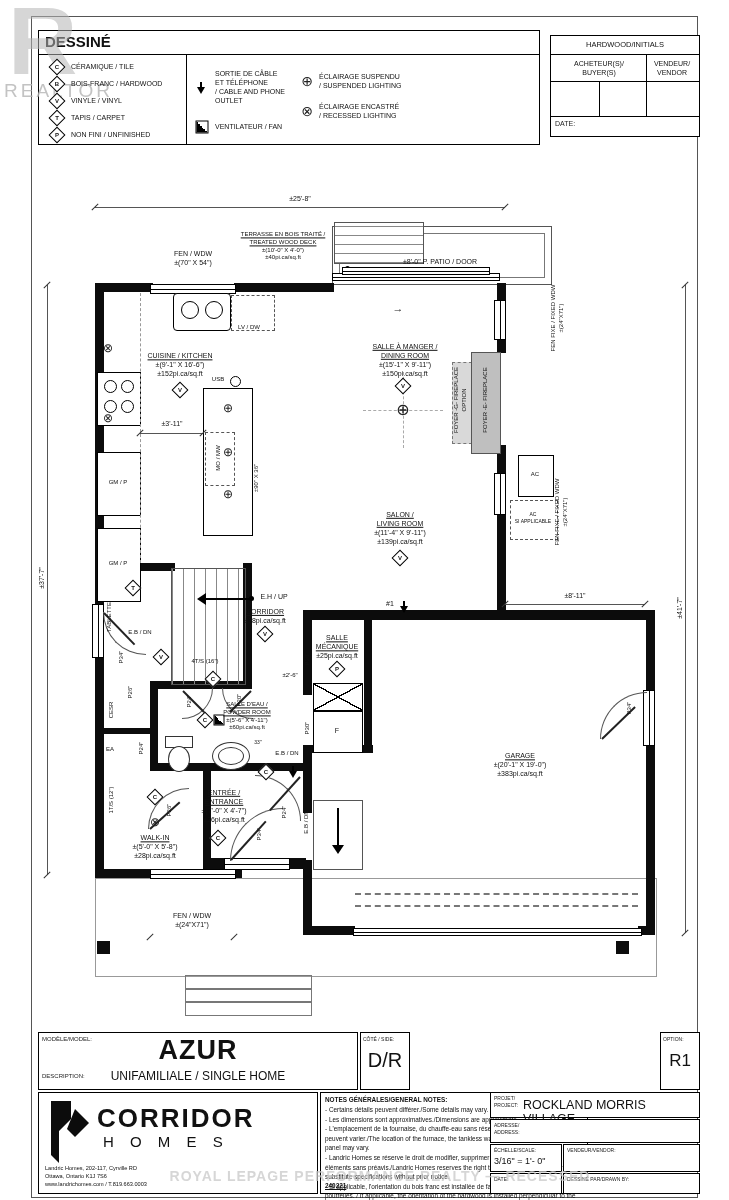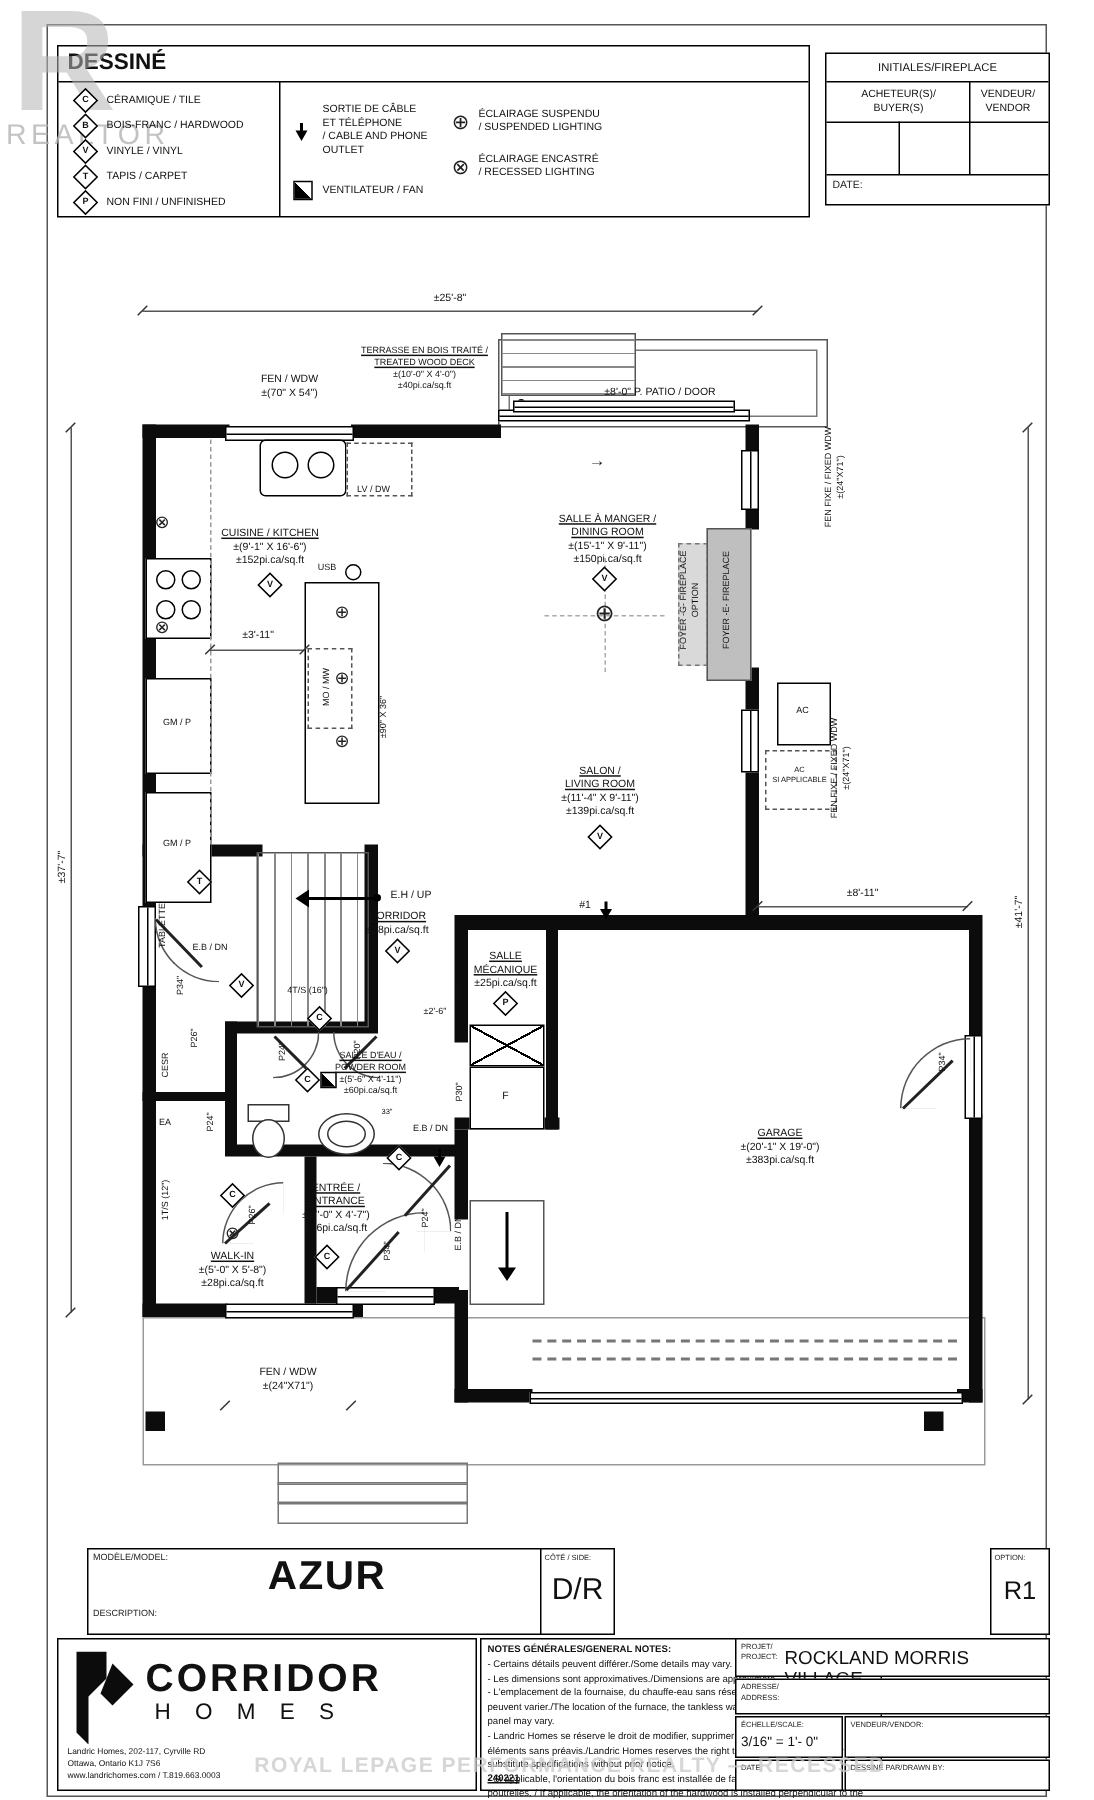--- a/index.html
+++ b/index.html
@@ -108,21 +108,21 @@
       <div>/ SUSPENDED LIGHTING</div>
     </div>
     <div class="sym" style="left:268px;top:80px;font-size:14px;">⊗</div>
     <div class="lbl" style="left:280px;top:80px;transform:translate(0,-50%);text-align:left;">
       <div>ÉCLAIRAGE  ENCASTRÉ</div>
       <div>/ RECESSED LIGHTING</div>
     </div>
   </div>
 
   <div class="p" style="left:550px;top:35px;width:148px;height:100px;border:1.5px solid #000;background:#fff;">
-    <div class="lbl s8" style="left:74px;top:9px;font-size:7.5px;">INITIALES/FIREPLACE</div>
+    <div class="lbl s8" style="left:74px;top:9px;font-size:7.5px;">HARDWOOD/INITIALS</div>
     <div class="p" style="left:0;top:18px;width:100%;border-top:1px solid #000;"></div>
     <div class="lbl" style="left:48px;top:32px;">
       <div>ACHETEUR(S)/</div>
         <div>BUYER(S)</div>
     </div>
     <div class="lbl" style="left:121px;top:32px;">
       <div>VENDEUR/</div>
         <div>VENDOR</div>
     </div>
     <div class="p" style="left:0;top:45px;width:100%;border-top:1px solid #000;"></div>
@@ -429,24 +429,25 @@
   <div class="lbl s6 rot" style="left:285px;top:812px;">P24"</div>
   <div class="lbl s6 rot" style="left:630px;top:708px;">P34"</div>
 
   <div class="lbl" style="left:192px;top:920px;">
     <div>FEN / WDW</div>
     <div>±(24"X71")</div>
   </div>
   <div class="tick" style="left:150px;top:937px;"></div>
   <div class="tick" style="left:234px;top:937px;"></div>
 
-  <div class="tb" style="left:38px;top:1032px;width:318px;height:56px;margin-left:20px;">
+  <div class="tb" style="left:38px;top:1032px;width:318px;height:56px;">
     <div class="tlabel" style="left:3px;top:3px;">MODÈLE/MODEL:</div>
     <div class="p" style="left:0;top:2px;width:100%;text-align:center;font-size:27px;font-weight:bold;letter-spacing:1px;">AZUR</div>
     <div class="tlabel" style="left:3px;top:40px;">DESCRIPTION:</div>
+    <div class="p" style="left:0;top:36px;width:100%;text-align:center;font-size:12px;">UNIFAMILIALE / SINGLE HOME</div>
   </div>
   <div class="tb" style="left:360px;top:1032px;width:48px;height:56px;">
     <div class="tlabel" style="left:2px;top:3px;font-size:5px;">CÔTÉ / SIDE:</div>
     <div class="p" style="left:0;top:16px;width:100%;text-align:center;font-size:20px;">D/R</div>
   </div>
   <div class="tb" style="left:660px;top:1032px;width:38px;height:56px;">
     <div class="tlabel" style="left:2px;top:3px;font-size:5px;">OPTION:</div>
     <div class="p" style="left:0;top:18px;width:100%;text-align:center;font-size:17px;">R1</div>
   </div>
 

